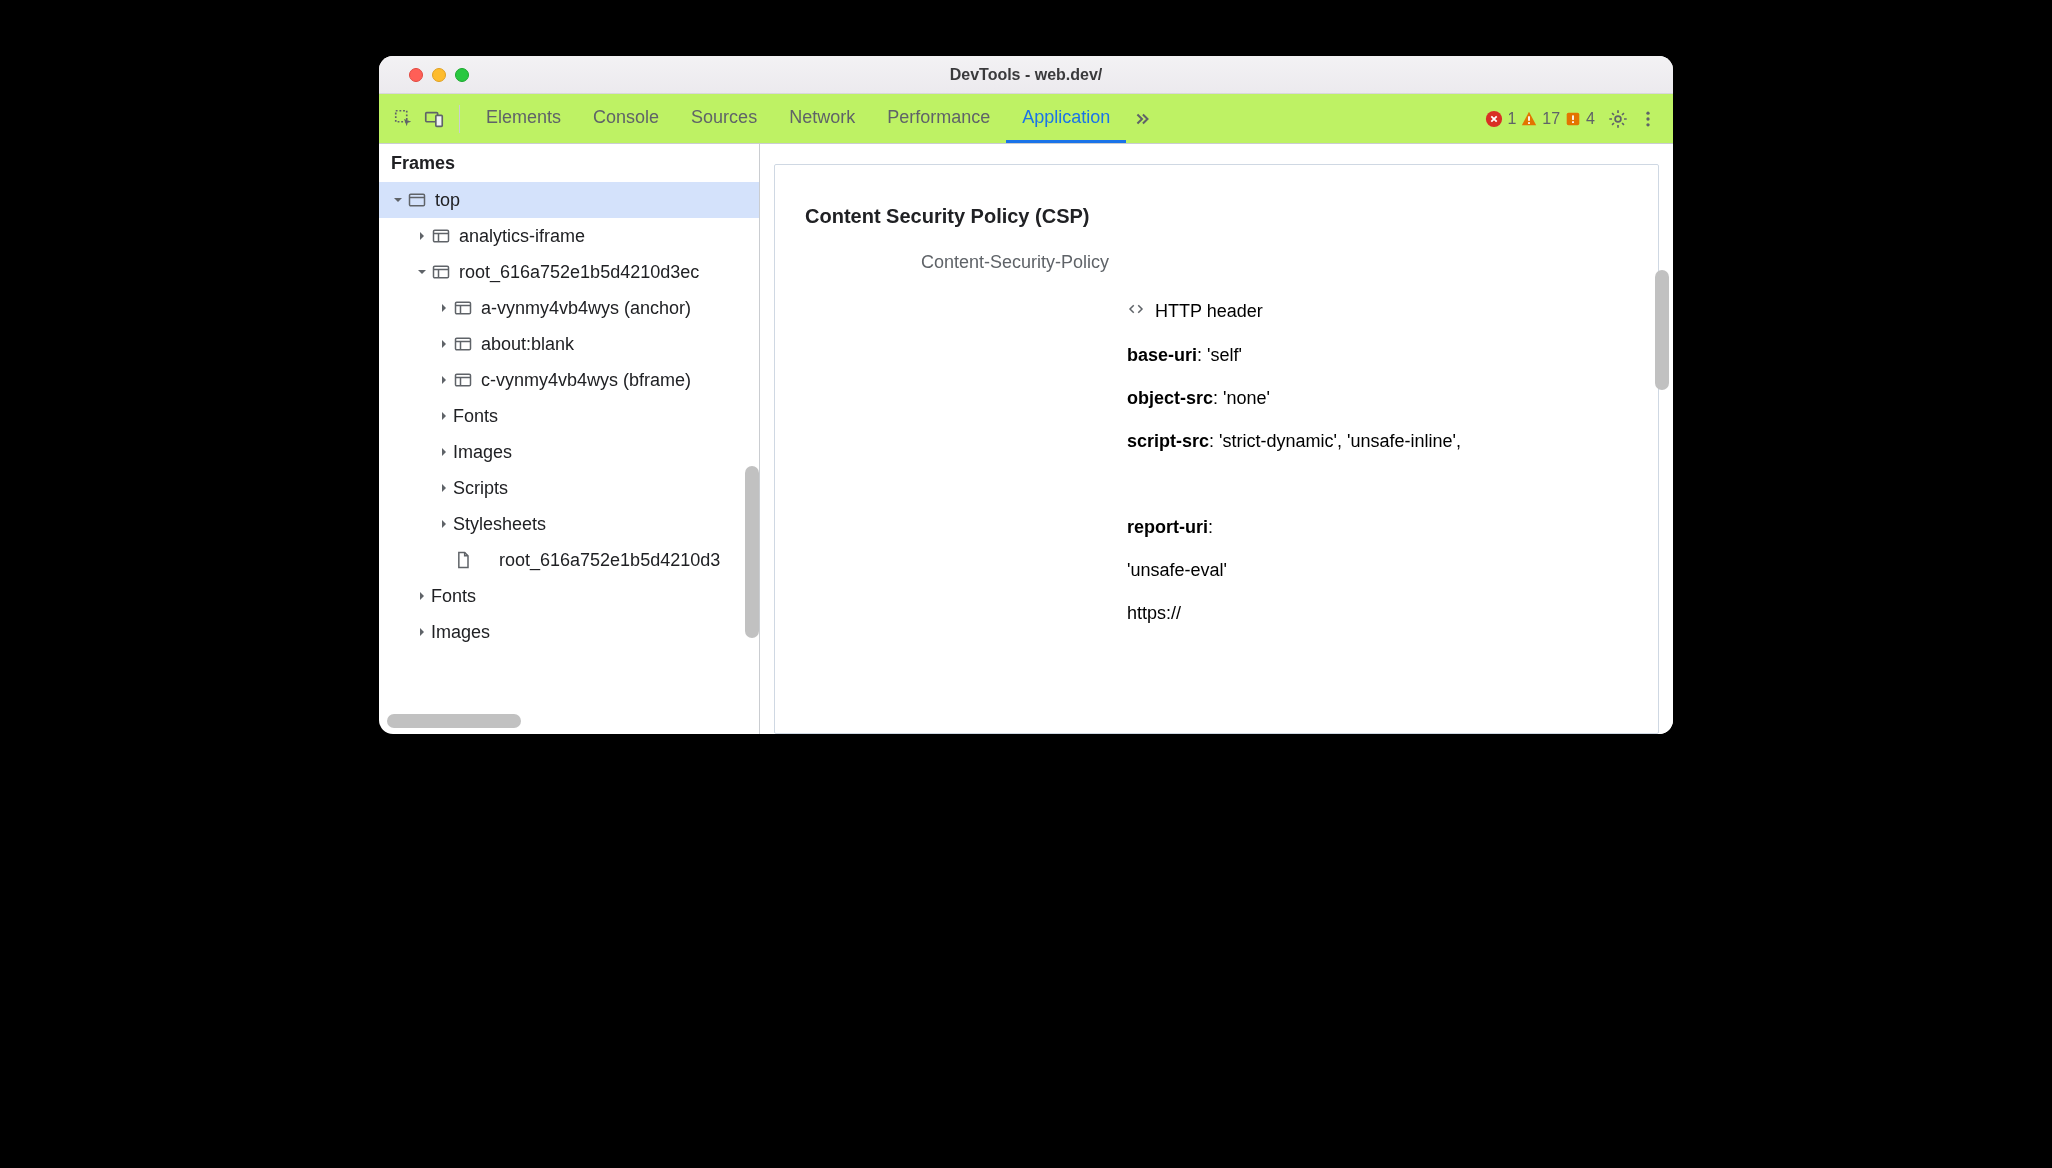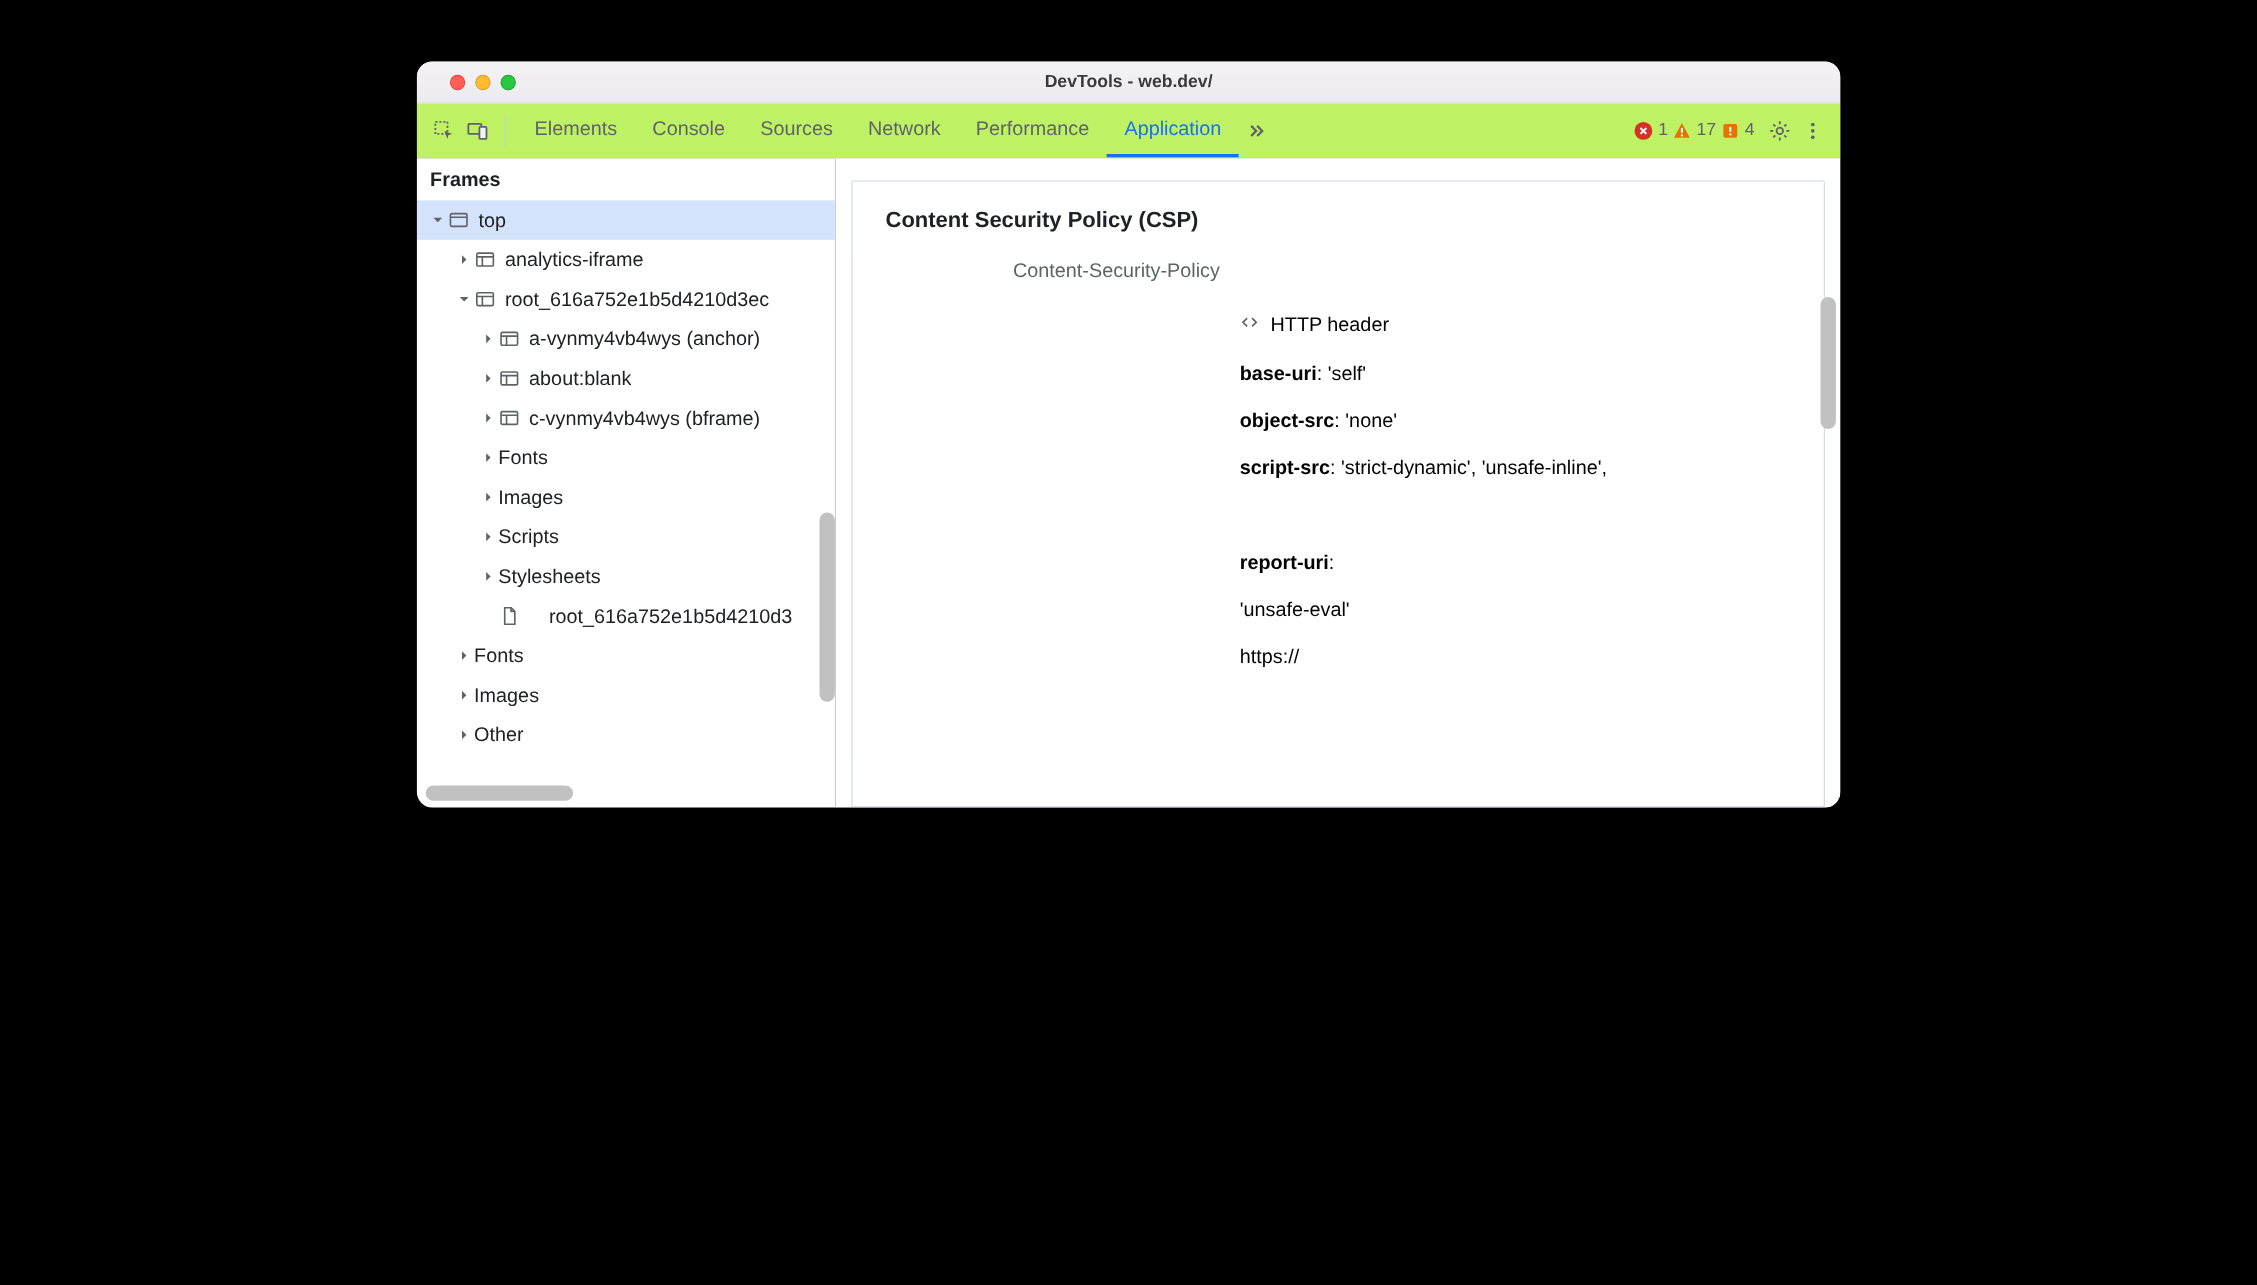--- a/index.html
+++ b/index.html
@@ -107,21 +107,21 @@
   height: 14px; margin: 4px 8px 6px 8px;
 }
 .sidebar-hscroll-thumb {
   width: 134px; height: 14px; background: #c1c1c1; border-radius: 7px;
 }
 .details {
   flex: 1; display: flex; flex-direction: column; background: #fff; position: relative;
 }
 .details-inner {
   margin: 20px 14px 0 14px; border: 1px solid #cfd8e3; border-radius: 2px;
-  flex: 1; padding: 24px 30px; overflow: hidden;
+  flex: 1; padding: 40px 30px; overflow: hidden;
 }
 .section-title { font-size: 20px; font-weight: 700; color: #202124; margin-bottom: 24px; }
 .kv { display: flex; align-items: flex-start; }
 .kv-label {
   width: 322px; text-align: right; font-size: 18px; color: #5f6368; padding-right: 18px;
 }
 .kv-value { flex: 1; font-size: 18px; color: #000000; margin-top: 48px; }
 .kv-value .row { margin-bottom: 22px; display: flex; align-items: center; gap: 10px; }
 .kv-value .directive b { font-weight: 600; }
 .tag-icon svg { width: 18px; height: 18px; }
@@ -354,28 +354,20 @@
             </span>
             <span class="tree-label" style="">Fonts</span>
           </div>
           <div class="tree-row indent-1">
             <span class="disclosure">
               <svg width="10" height="10" viewBox="0 0 10 10">
                 <path d="M3 1 L7 5 L3 9 Z" fill="#5f6368"></path>
               </svg>
             </span>
             <span class="tree-label" style="">Images</span>
-          </div>
-          <div class="tree-row indent-1">
-            <span class="disclosure">
-              <svg width="10" height="10" viewBox="0 0 10 10">
-                <path d="M3 1 L7 5 L3 9 Z" fill="#5f6368"></path>
-              </svg>
-            </span>
-            <span class="tree-label" style="">Other</span>
           </div>
         </div>
       <div class="sidebar-vscroll"></div>
       <div class="sidebar-hscroll">
         <div class="sidebar-hscroll-thumb"></div>
       </div>
     </div>
 
     <div class="details">
       <div class="details-inner">

